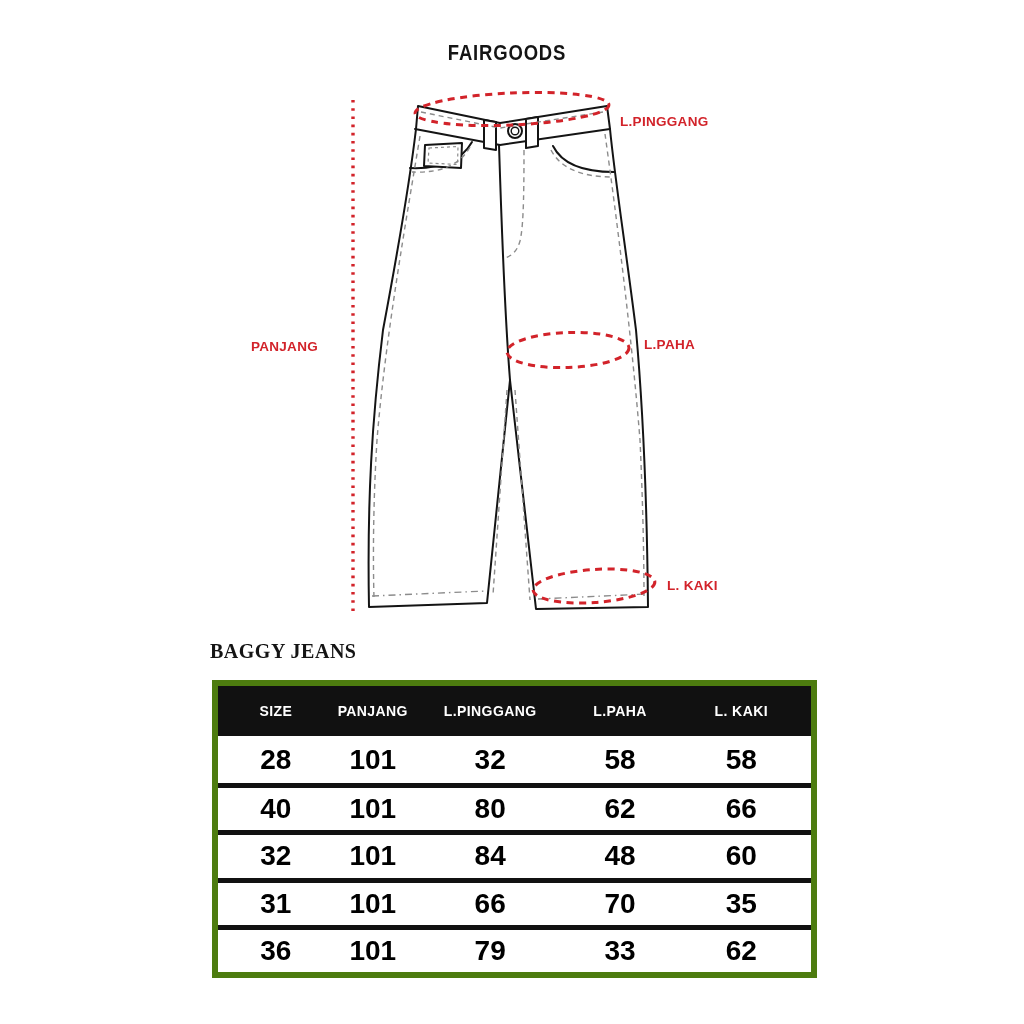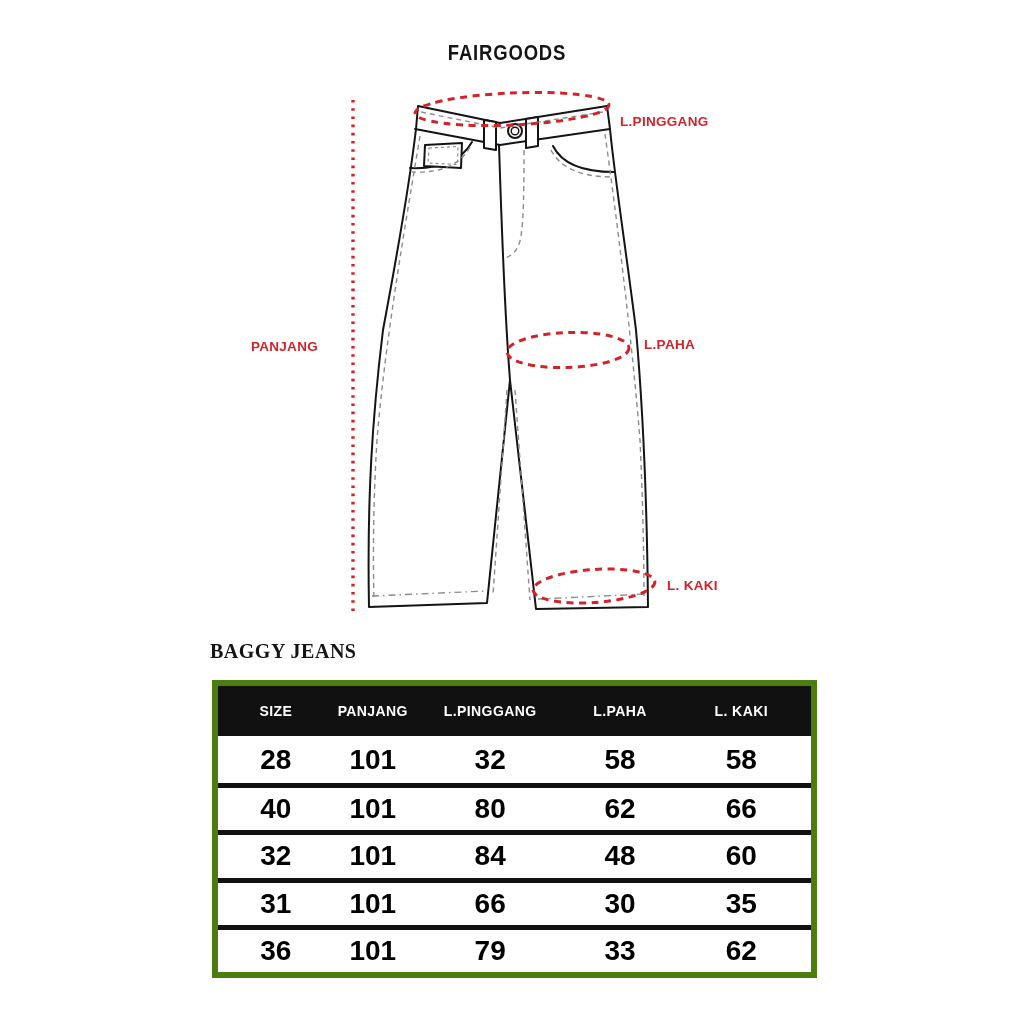--- a/index.html
+++ b/index.html
@@ -137,21 +137,21 @@
     <div class="cell">32</div>
     <div class="cell">101</div>
     <div class="cell">84</div>
     <div class="cell">48</div>
     <div class="cell">60</div>
   </div>
   <div class="t-row">
     <div class="cell">31</div>
     <div class="cell">101</div>
     <div class="cell">66</div>
-    <div class="cell">30</div>
+    <div class="cell">70</div>
     <div class="cell">35</div>
   </div>
   <div class="t-row">
     <div class="cell">36</div>
     <div class="cell">101</div>
     <div class="cell">79</div>
     <div class="cell">33</div>
     <div class="cell">62</div>
   </div>
 </div>

